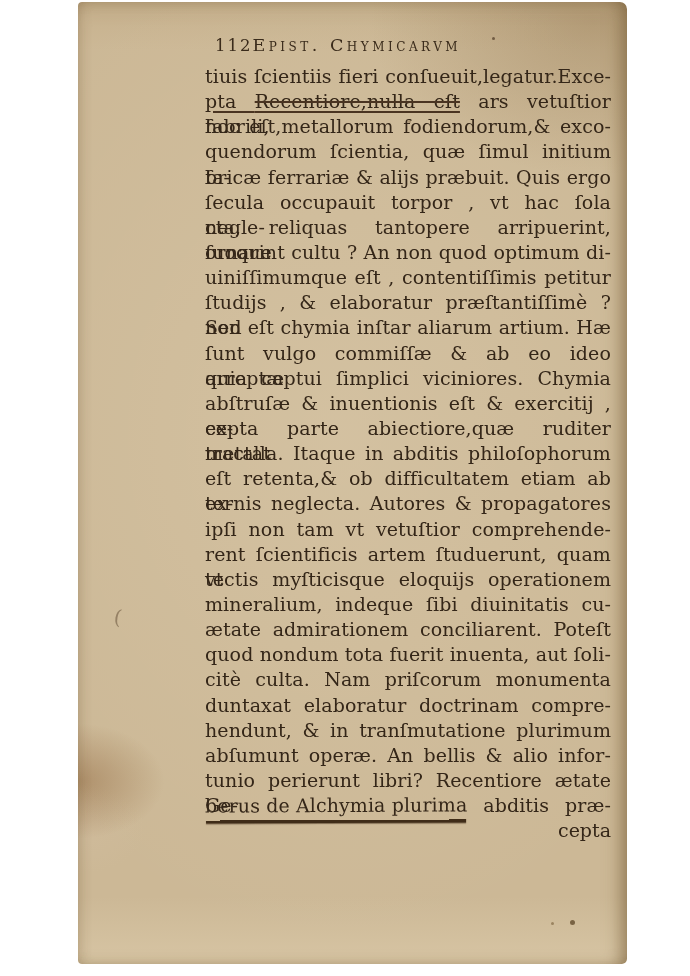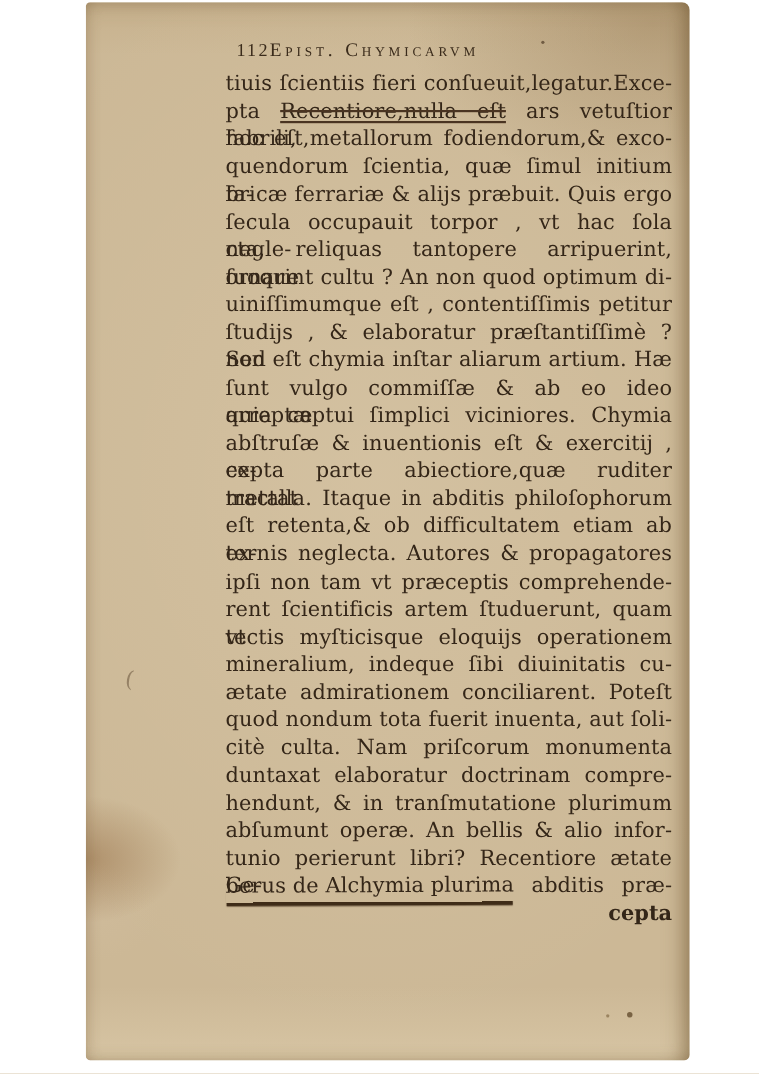--- a/index.html
+++ b/index.html
@@ -24,21 +24,20 @@
       inset -15px 0 18px -10px rgba(112,86,48,0.60),
       inset 7px 0 14px -8px rgba(120,95,60,0.35),
       inset 0 10px 22px -12px rgba(120,95,60,0.38),
       inset 0 -8px 16px -10px rgba(120,95,60,0.25);
     border-radius:4px 7px 5px 4px;
   }
   .page-header{
     position:absolute;left:127px;top:33px;width:406px;height:26px;
     display:flex;align-items:baseline;
     color:#3a2b1b;
-    font-family:Liberation Serif, serif;
   }
   .page-number{
     font-size:16.5px;letter-spacing:2px;padding-left:10px;
   }
   .running-title{
     flex:1;
     font-variant:small-caps;
     font-size:17.5px;letter-spacing:3.5px;
     padding-right:52px;
     white-space:nowrap;
@@ -52,23 +51,23 @@
     line-height:25.15px;height:25.15px;
     text-align:justify;
     text-align-last:justify;
     letter-spacing:0.1px;
     white-space:normal;
   }
   .line-catchword{
     line-height:25.15px;height:25.15px;
     text-align:center;
     text-align-last:right;
-    font-weight:bold;
   }
   .mark-underline{
+    text-decoration:underline;
     text-decoration-thickness:2px;
     text-underline-offset:3px;
     text-decoration-color:#4a3421;
   }
   .mark-strike-underline{
     text-decoration:underline line-through;
     text-decoration-thickness:2px;
     text-underline-offset:3px;
     text-decoration-color:#4a3421;
   }
@@ -111,21 +110,21 @@
       <div class="line"><span>uiniſſimumque eſt , contentiſſimis petitur</span></div>
       <div class="line"><span>ſtudijs , &amp; elaboratur præſtantiſſimè ? Sed</span></div>
       <div class="line"><span>non eſt chymia inſtar aliarum artium. Hæ</span></div>
       <div class="line"><span>ſunt vulgo commiſſæ &amp; ab eo ideo arreptæ</span></div>
       <div class="line"><span>quia captui ſimplici viciniores. Chymia</span></div>
       <div class="line"><span>abſtruſæ &amp; inuentionis eſt &amp; exercitij , ex-</span></div>
       <div class="line"><span>cepta parte abiectiore,quæ ruditer tractat</span></div>
       <div class="line"><span>metalla. Itaque in abditis philoſophorum</span></div>
       <div class="line"><span>eſt retenta,&amp; ob difficultatem etiam ab ex-</span></div>
       <div class="line"><span>ternis neglecta. Autores &amp; propagatores</span></div>
-      <div class="line"><span>ipſi non tam vt præceptis comprehende-</span></div>
+      <div class="line"><span>ipſi non tam vt vetuſtior comprehende-</span></div>
       <div class="line"><span>rent ſcientificis artem ſtuduerunt, quam vt</span></div>
       <div class="line"><span>tectis myſticisque eloquijs operationem</span></div>
       <div class="line"><span>mineralium, indeque ſibi diuinitatis cu-</span></div>
       <div class="line"><span>ætate admirationem conciliarent. Poteſt</span></div>
       <div class="line"><span>quod nondum tota fuerit inuenta, aut ſoli-</span></div>
       <div class="line"><span>citè culta. Nam priſcorum monumenta</span></div>
       <div class="line"><span>duntaxat elaboratur doctrinam compre-</span></div>
       <div class="line"><span>hendunt, &amp; in tranſmutatione plurimum</span></div>
       <div class="line"><span>abſumunt operæ. An bellis &amp; alio infor-</span></div>
       <div class="line"><span>tunio perierunt libri? Recentiore ætate Ge-</span></div>

